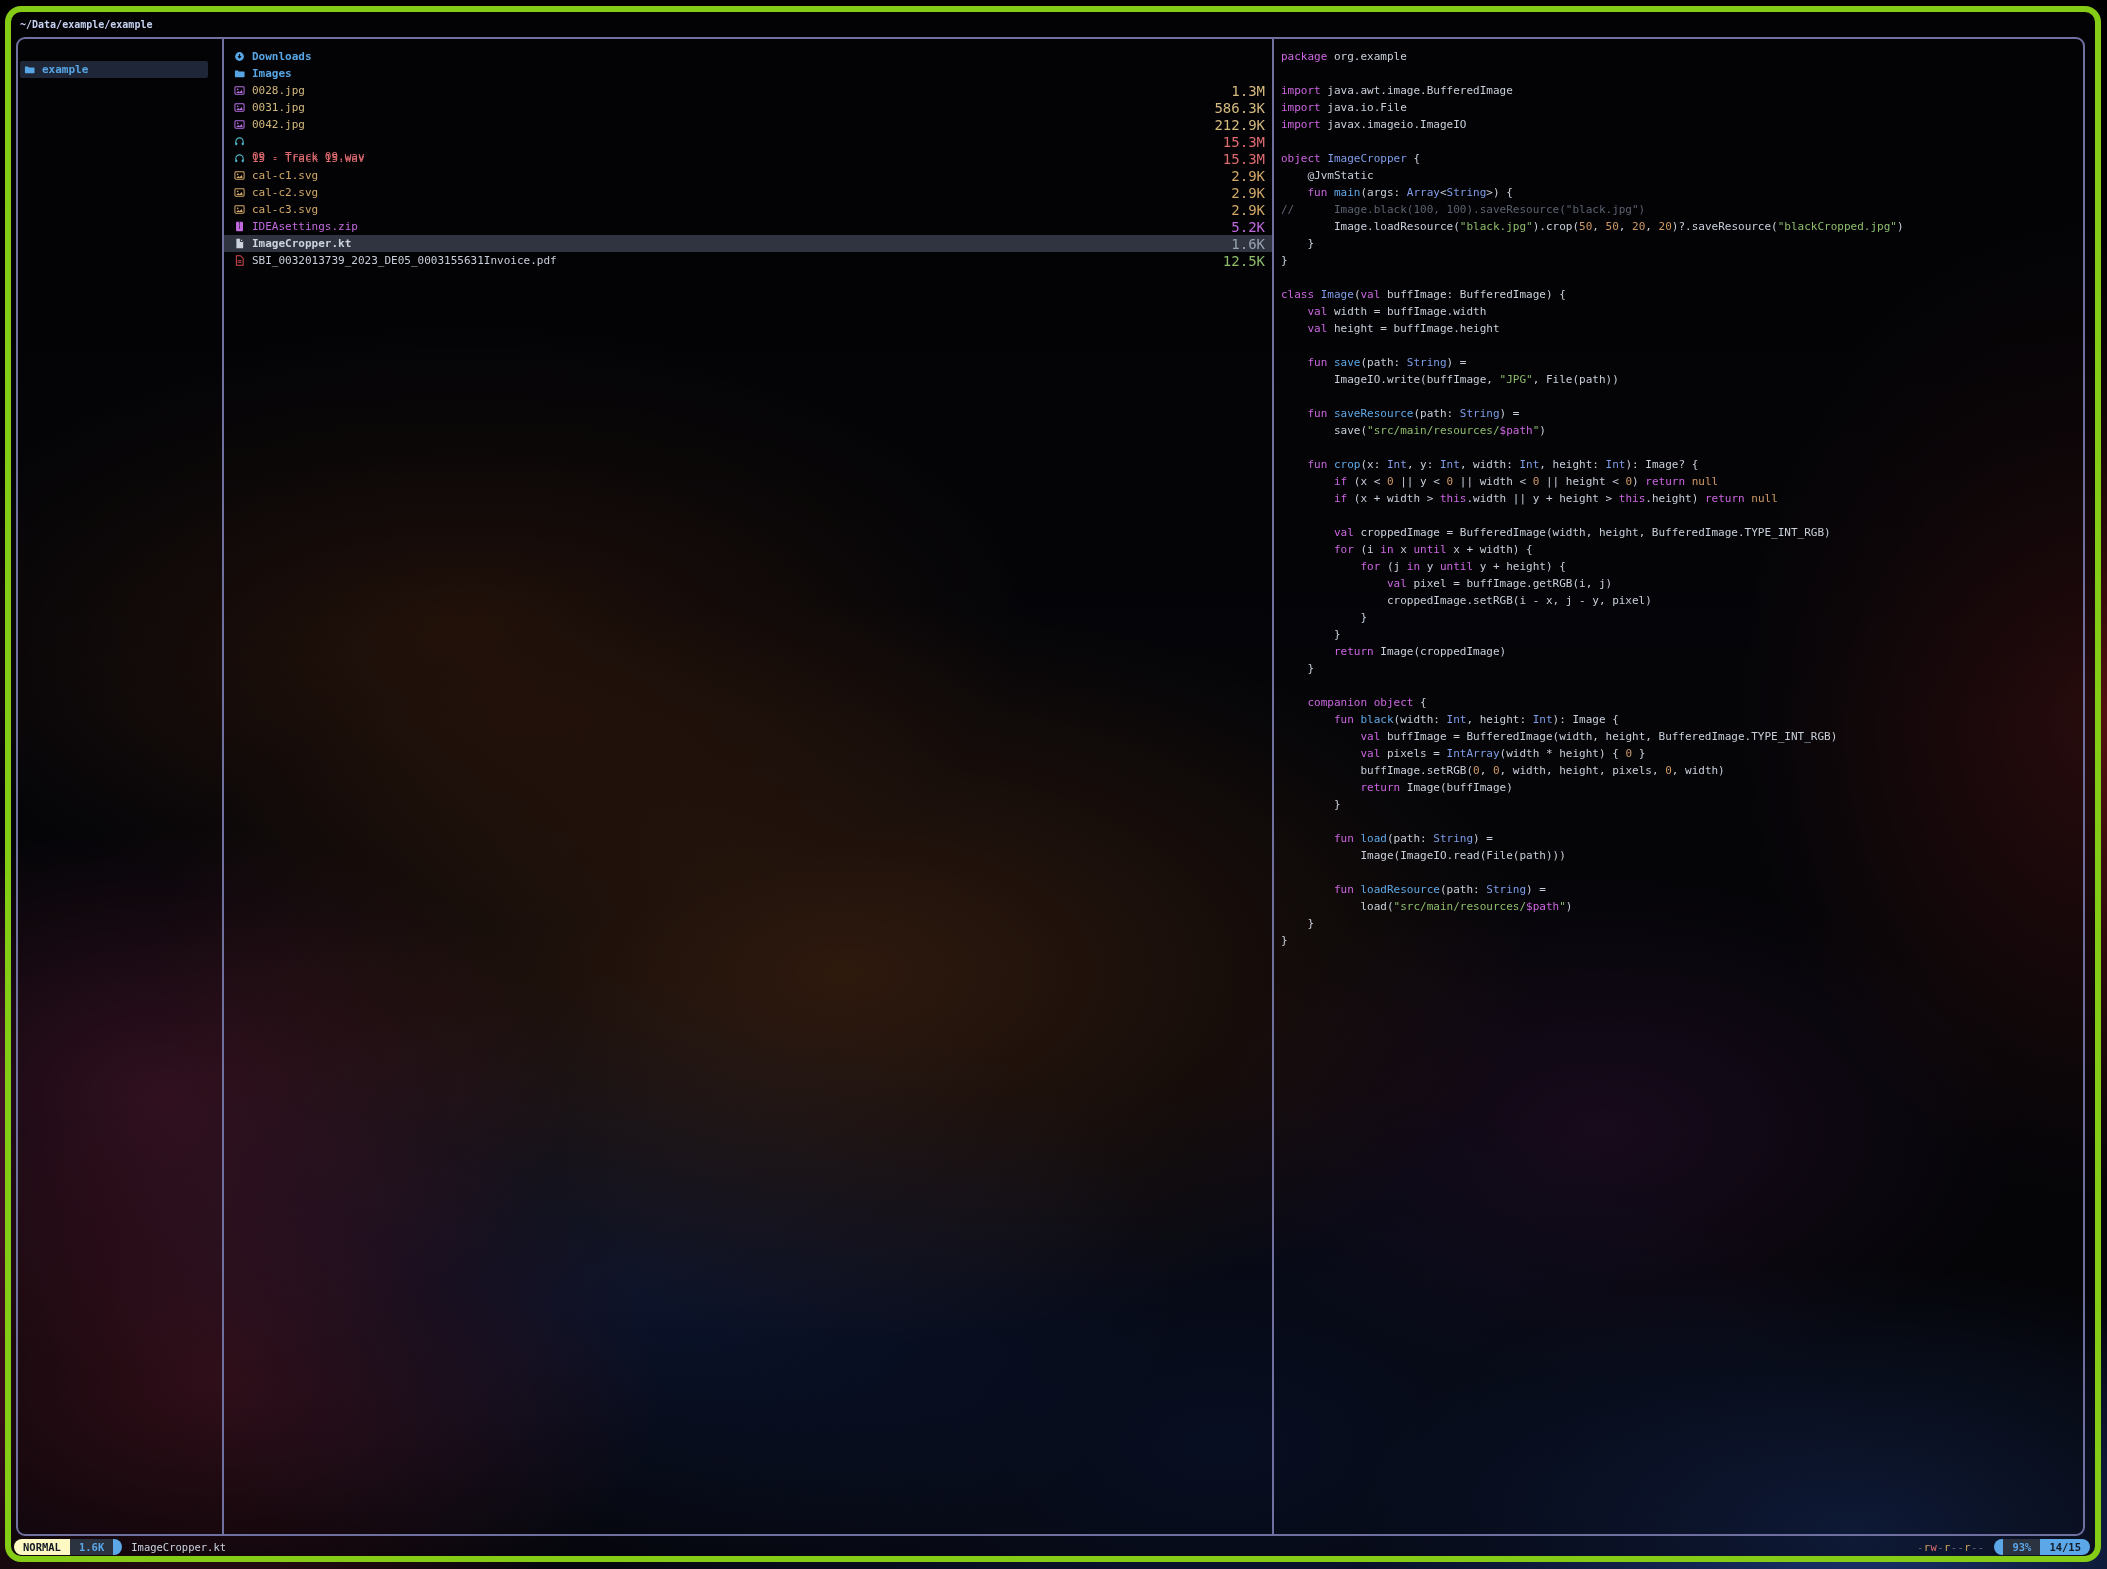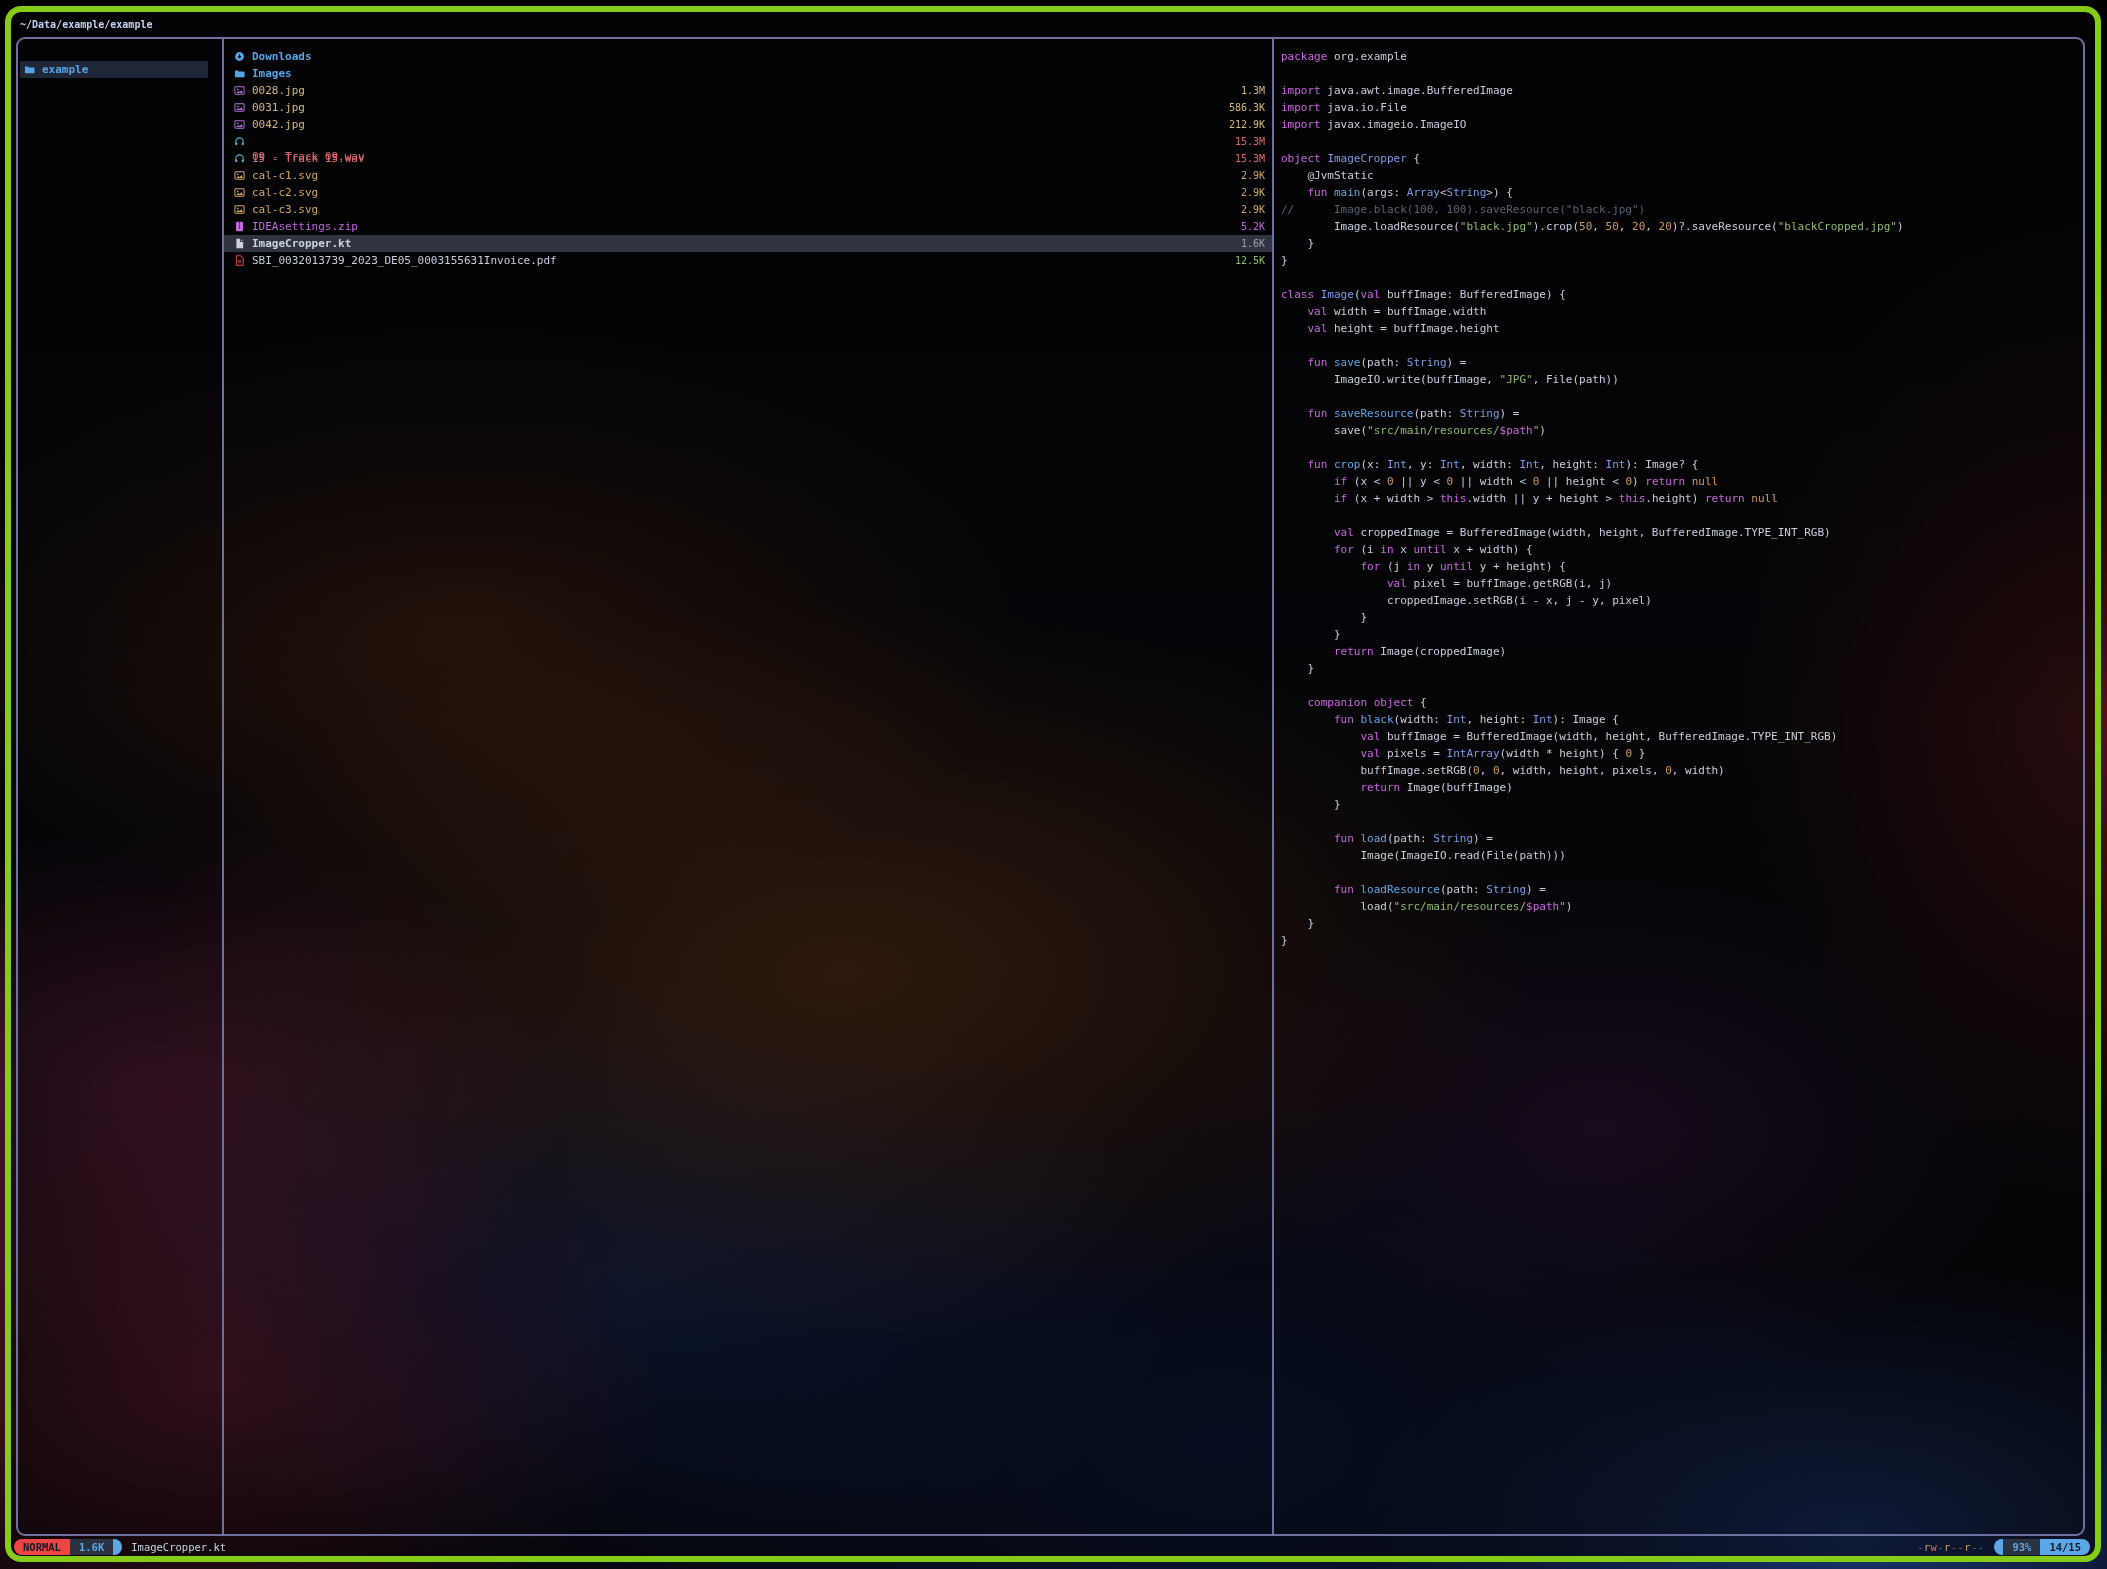--- a/index.html
+++ b/index.html
@@ -40,33 +40,33 @@
     padding:0 4px 0 4px;margin-left:2px;border-radius:2px;}
   .prow.sel{background:#1e2637;}
   .prow .plabel{font-size:11px;font-weight:700;color:#57a5e5;margin-left:6px;}
 
   .frow{height:17px;display:flex;align-items:center;padding:0 7px 0 10px;}
   .frow.sel{background:#2f3440;}
   .ficon{width:12px;height:12px;flex:0 0 12px;display:flex;align-items:center;}
   .ficon svg{width:11px;height:11px;display:block;}
   .fname{font-size:11px;margin-left:6px;flex:1;white-space:nowrap;overflow:hidden;}
   .frow.sel .fname{font-weight:700;}
-  .fsize{font-size:10px;margin-left:8px;white-space:nowrap;}
+  .fsize{font-size:14px;margin-left:8px;white-space:nowrap;}
 
   .codeline{height:17px;line-height:17px;font-size:11px;white-space:pre;color:#c8cfda;}
   .tok-k{color:#cc66e0;} .tok-f{color:#5fa8e5;} .tok-t{color:#7e9de8;}
   .tok-s{color:#8ebd6b;} .tok-i{color:#cc66e0;} .tok-n{color:#d19a66;}
   .tok-c{color:#5b6270;} .tok-p{color:#c8cfda;}
 
   
   .statusbar{position:absolute;left:3px;right:5px;bottom:1px;height:17px;
     display:flex;align-items:center;justify-content:space-between;font-size:10.5px;}
   .sb-left,.sb-right{display:flex;align-items:center;height:16px;}
   .seg{display:flex;align-items:center;height:16px;padding:0 9px;font-weight:700;}
-  .seg-mode{background:#ef4444;color:#131a24;border-radius:8px 0 0 8px;}
+  .seg-mode{background:#fef9c3;color:#131a24;border-radius:8px 0 0 8px;}
   .seg-size{background:#2b3240;color:#5ca7e8;}
   .cap-r{width:9px;height:16px;background:#5ca7e8;border-radius:0 8px 8px 0;}
   .cap-l{width:9px;height:16px;background:#5ca7e8;border-radius:8px 0 0 8px;}
   .sb-filename{margin-left:9px;color:#c9d1de;}
   .perms{margin-right:10px;letter-spacing:0.4px;}
   .seg-pct{background:#2b3240;color:#5ca7e8;}
   .seg-pos{background:#5ca7e8;color:#131a24;border-radius:0 8px 8px 0;}
 </style>
 </head>
 <body>

